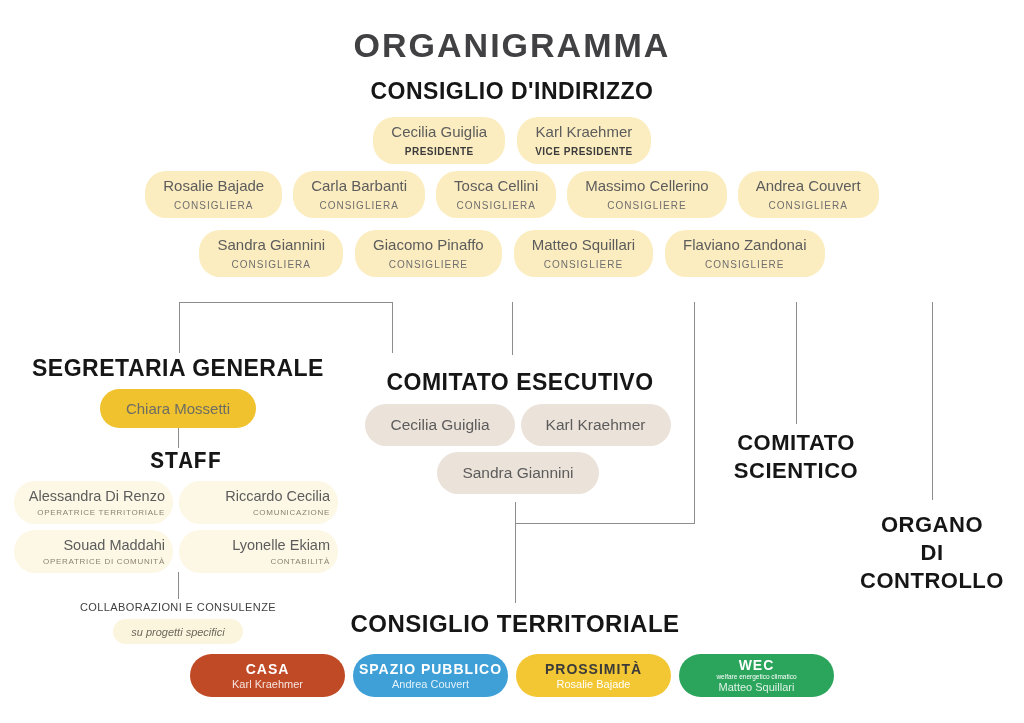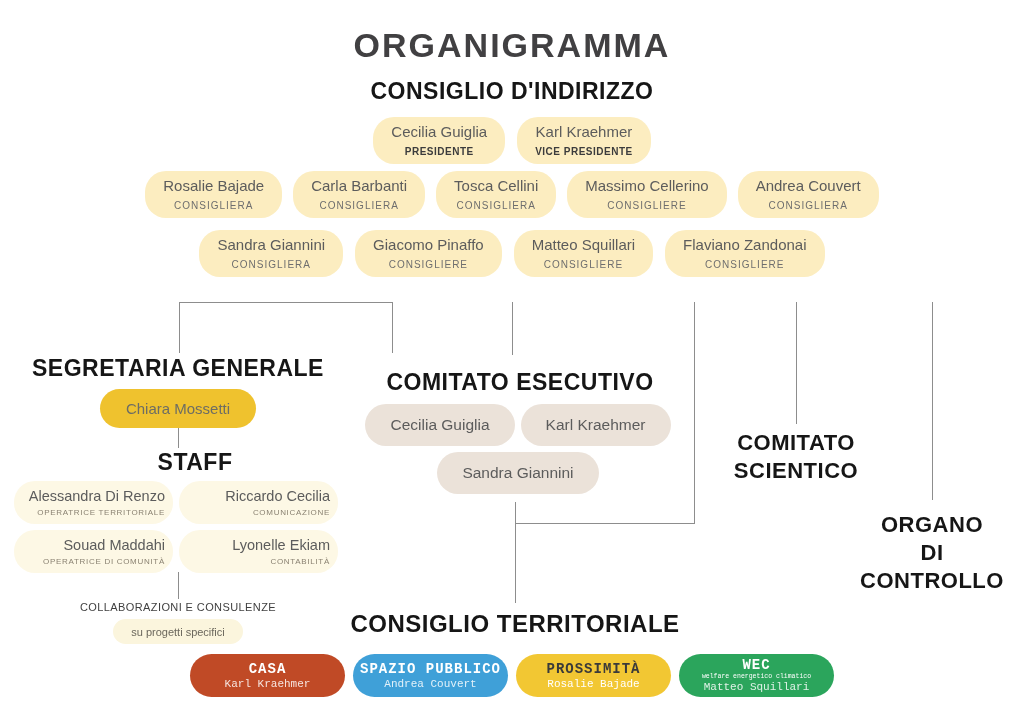--- a/index.html
+++ b/index.html
@@ -18,21 +18,21 @@
     position: absolute; top: 26px; left: 0; width: 1024px;
     text-align: center; font-size: 34px; font-weight: bold;
     color: #414042; letter-spacing: 2px;
   }
   .heading {
     font-weight: bold; color: #161616; letter-spacing: 0.5px;
     text-align: center;
   }
   .h-board   { position: absolute; top: 78px;  left: 0;    width: 1024px; font-size: 23px; }
   .h-segret  { position: absolute; top: 355px; left: 3px;  width: 350px;  font-size: 23px; }
-  .h-staff   { position: absolute; top: 449px; left: 20px;  width: 350px;  font-size: 23px; }
+  .h-staff   { position: absolute; top: 449px; left: 11px;  width: 350px;  font-size: 23px; font-family: Liberation Mono, monospace; }
   .h-esec    { position: absolute; top: 369px; left: 370px; width: 300px; font-size: 23px; }
   .h-terr    { position: absolute; top: 610px; left: 348px; width: 334px; font-size: 24px; }
   .h-scient  { position: absolute; top: 429px; left: 722px; width: 148px; font-size: 22px; line-height: 28px; }
   .h-organo  { position: absolute; top: 511px; left: 857px; width: 150px; font-size: 22px; line-height: 28px; }
 
   
   .pill {
     background: #FCEDC0; border-radius: 21px; padding: 6px 18px;
     text-align: center; min-height: 41px;
     display: flex; flex-direction: column; justify-content: center;
@@ -68,40 +68,39 @@
   .staff-name { font-size: 14.5px; color: #5c5c5c; line-height: 18px; }
   .staff-role { font-size: 8px; color: #8a8272; letter-spacing: 0.7px; line-height: 11px; margin-top: 2px; }
   .collab-title {
     position: absolute; top: 601px; left: 28px; width: 300px;
     text-align: center; font-size: 11px; color: #3f3f3f; letter-spacing: 0.4px;
   }
   .collab-pill {
     position: absolute; top: 619px; left: 113px; width: 130px; height: 25px;
     background: #FBF5DD; border-radius: 13px;
     display: flex; align-items: center; justify-content: center;
-    font-size: 11px; color: #6b675c;
+    font-size: 11px; color: #6b675c; font-style: italic;
   }
 
   
   .esec-wrap { position: absolute; top: 404px; left: 358px; width: 320px; }
   .esec-row { display: flex; justify-content: center; gap: 6px; }
   .esec-row + .esec-row { margin-top: 6px; }
   .beige-pill {
     background: #EBE2D9; border-radius: 21px; height: 42px; padding: 0 25px;
     display: flex; align-items: center; justify-content: center;
     font-size: 15.5px; color: #5c5c5c;
   }
 
   
   .areas { top: 654px; gap: 8px; }
   .area {
     width: 155px; height: 43px; border-radius: 22px;
     display: flex; flex-direction: column; align-items: center; justify-content: center;
     text-align: center;
-    font-family: Liberation Mono, monospace;
   }
   .area-title { font-size: 14px; font-weight: bold; color: #ffffff; letter-spacing: 1px; line-height: 16px; }
   .area-sub   { font-size: 6.5px; color: #ffffff; line-height: 7px; }
   .area-name  { font-size: 11px; color: rgba(255,255,255,0.85); line-height: 14px; }
   .area-casa  { background: #C04A26; }
   .area-spazio{ background: #3FA0D8; }
   .area-pross { background: #F2C733; }
   .area-pross .area-title { color: #3a3a3a; }
   .area-pross .area-name  { color: #ffffff; }
   .area-wec   { background: #2BA55C; }

